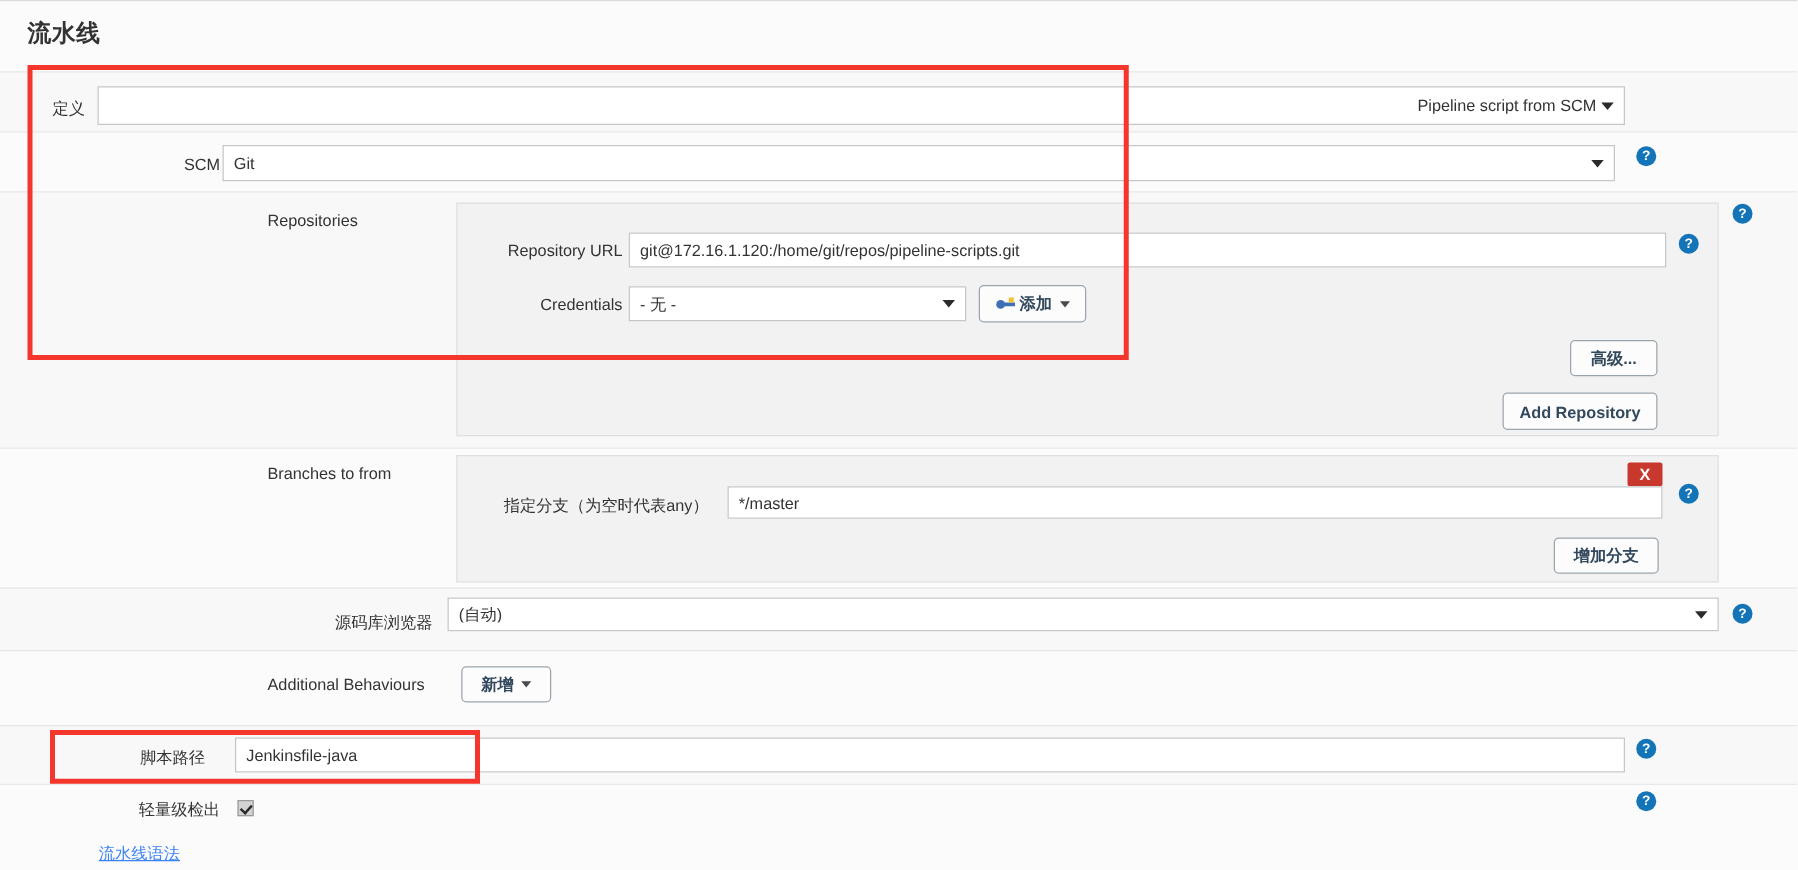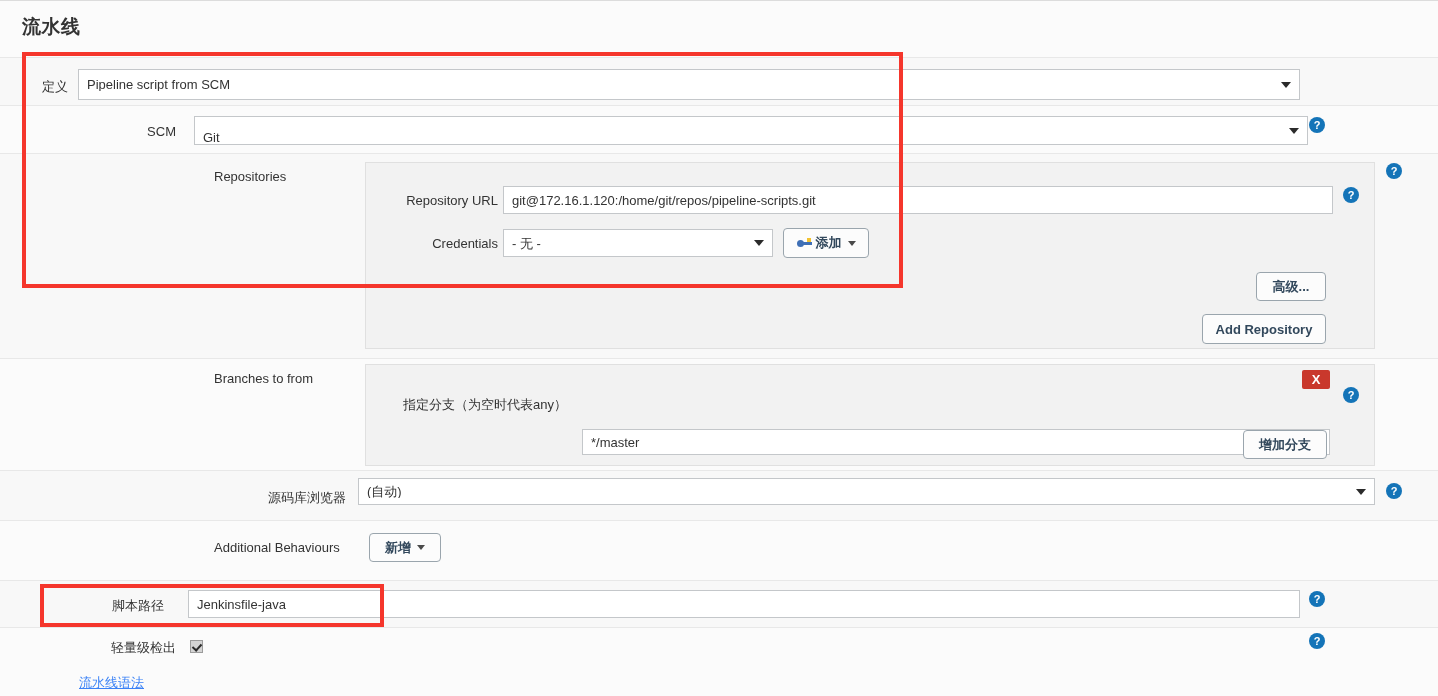--- a/index.html
+++ b/index.html
@@ -237,27 +237,27 @@
 <div class="row-line" style="top:57px;"></div>
 <div class="row-line" style="top:105px;"></div>
 <div class="row-line" style="top:153px;"></div>
 <div class="row-line" style="top:358px;"></div>
 <div class="row-line" style="top:470px;"></div>
 <div class="row-line" style="top:520px;"></div>
 <div class="row-line" style="top:580px;"></div>
 <div class="row-line" style="top:627px;"></div>
 
 <div class="lbl" style="left:10px; top:78px; width:58px;">定义</div>
-<div class="sel" style="left:78px; top:69px; width:1222px; height:31px;">
+<div class="sel" style="left:78px; top:69px; width:1222px; height:31px;justify-content:flex-end;">
   <span class="selval">Pipeline script from SCM</span>
   <span class="caret"></span>
 </div>
 
 <div class="lbl" style="left:60px; top:124px; width:116px;">SCM</div>
-<div class="sel" style="left:194px; top:116px; width:1114px; height:29px;align-items:flex-end;">
+<div class="sel" style="left:178px; top:116px; width:1114px; height:29px;">
   <span class="selval">Git</span>
   <span class="caret"></span>
 </div>
 <div class="help" style="left:1309px; top:117px;">?</div>
 
 <div class="lbl left" style="left:214px; top:169px; width:150px;">Repositories</div>
 <div class="panel" style="left:365px; top:162px; width:1010px; height:187px;"></div>
 <div class="help" style="left:1386px; top:163px;">?</div>
 
 <div class="lbl" style="left:336px; top:193px; width:162px;">Repository URL</div>
@@ -286,21 +286,21 @@
   <span>Add Repository</span>
 </div>
 
 <div class="lbl left" style="left:214px; top:371px; width:150px;">Branches to from</div>
 <div class="panel" style="left:365px; top:364px; width:1010px; height:102px;"></div>
 <div class="help" style="left:1343px; top:387px;">?</div>
 
 <div class="btn-x" style="left:1302px; top:370px; width:28px; height:19px;">X</div>
 
 <div class="lbl" style="left:370px; top:396px; width:197px;">指定分支（为空时代表any）</div>
-<input class="txt" style="left: 582px; top: 389px; width: 748px; height: 26px; margin-top: 40px;" value="*/master">
+<input class="txt" style="left: 582px; top: 389px; width: 748px; height: 26px;" value="*/master">
 
 <div class="btn" style="left:1243px; top:430px; width:84px; height:29px;">
   <span>增加分支</span>
 </div>
 
 <div class="lbl" style="left:180px; top:489px; width:166px;">源码库浏览器</div>
 <div class="sel" style="left:358px; top:478px; width:1017px; height:27px;">
   <span class="selval">(自动)</span>
   <span class="caret"></span>
 </div>

